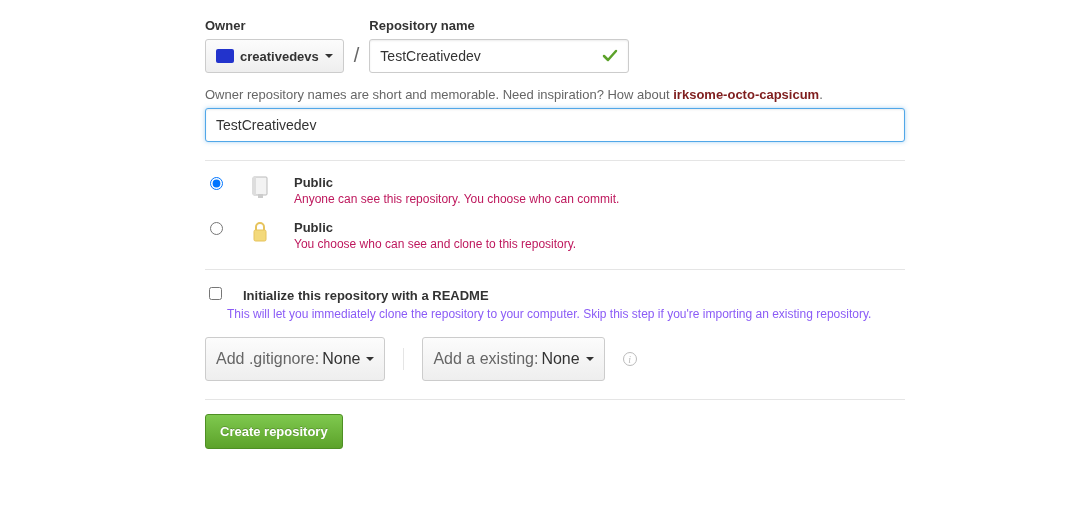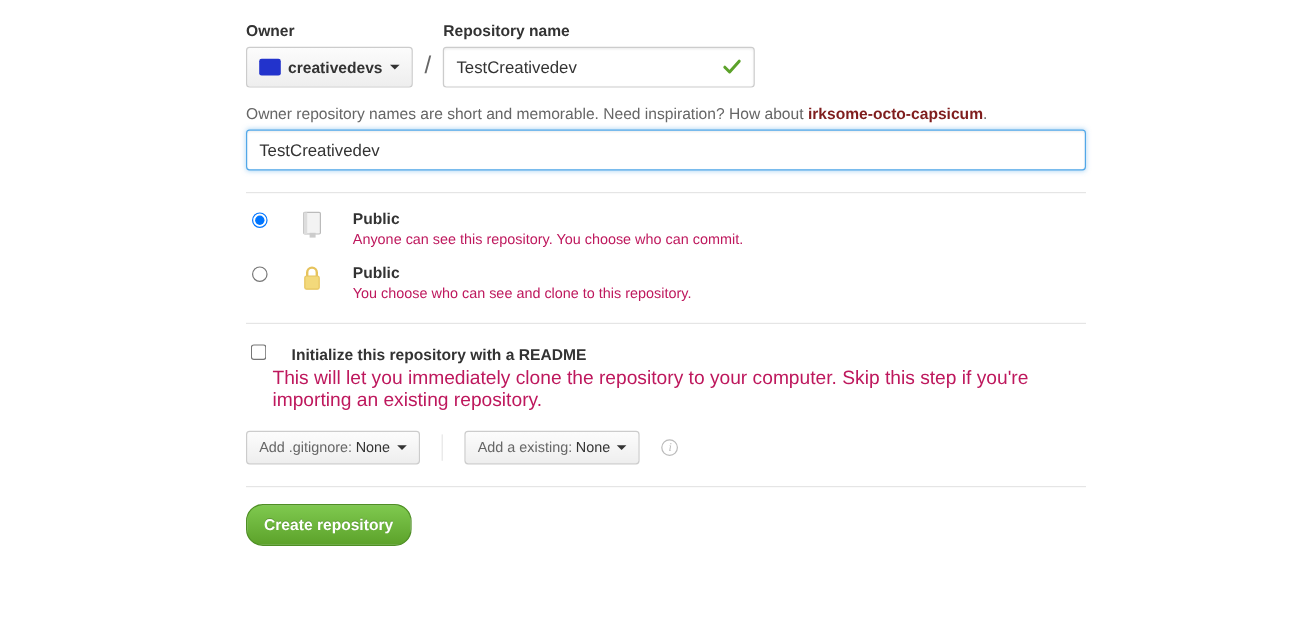--- a/index.html
+++ b/index.html
@@ -119,36 +119,36 @@
     align-items: flex-start;
     gap: 24px;
     margin-bottom: 14px;
   }
   .radio { margin-top: 2px; }
   .vis-icon { width: 20px; height: 24px; flex-shrink:0; }
   .vis-text .title { font-weight: bold; font-size: 13px; color:#333; }
   .vis-text .sub { color: #be185d; font-size: 12px; margin-top: 2px; }
   .chk-row { display:flex; align-items:flex-end; gap:18px; margin-bottom:4px; }
   .chk-label { font-weight:bold; font-size:13px; }
-  .chk-sub { color:#be185d; font-size:16px; margin-left:22px; }
+  .chk-sub { color:#8b5cf6; font-size:12px; margin-left:22px; }
   .dropdown-row {
     display:flex;
     align-items:center;
     gap: 18px;
     margin-top: 16px;
   }
   .dd-btn {
     display:flex;
     align-items:center;
-    height: 28px;
+    height: 44px;
     padding: 0 10px;
     border: 1px solid #ccc;
     border-radius: 3px;
     background: linear-gradient(#fcfcfc,#eee);
-    font-size: 12px;
+    font-size: 16px;
     color: #666;
     cursor:pointer;
   }
   .dd-btn .val { color:#333; font-weight:normal; margin-left:3px; }
   .dd-btn .caret { border-top-color:#333; margin-left:6px; }
   .vdiv { width:1px; height:22px; background:#e5e5e5; }
   .info-icon {
     width:14px; height:14px;
     border:1px solid #bbb;
     border-radius:50%;
@@ -156,21 +156,21 @@
     font-size:10px; color:#bbb;
     font-style: italic;
     font-family: Georgia, serif;
   }
   .create-btn {
     display:inline-block;
     margin-top: 0;
     padding: 9px 14px;
     background: linear-gradient(#7fc94f,#5ca22a);
     border: 1px solid #4e8f24;
-    border-radius: 14px;
+    border-radius: 3px;
     color:#fff;
     font-weight:bold;
     font-size:13px;
     cursor:pointer;
     text-shadow: 0 -1px 0 rgba(0,0,0,0.2);
   }
 </style>
 </head>
 <body>
 

